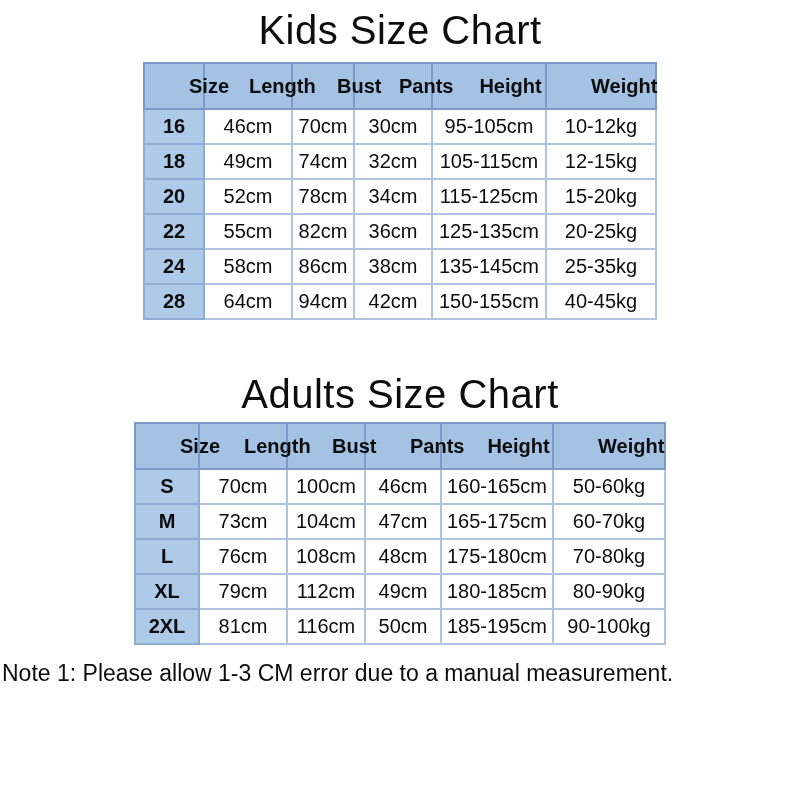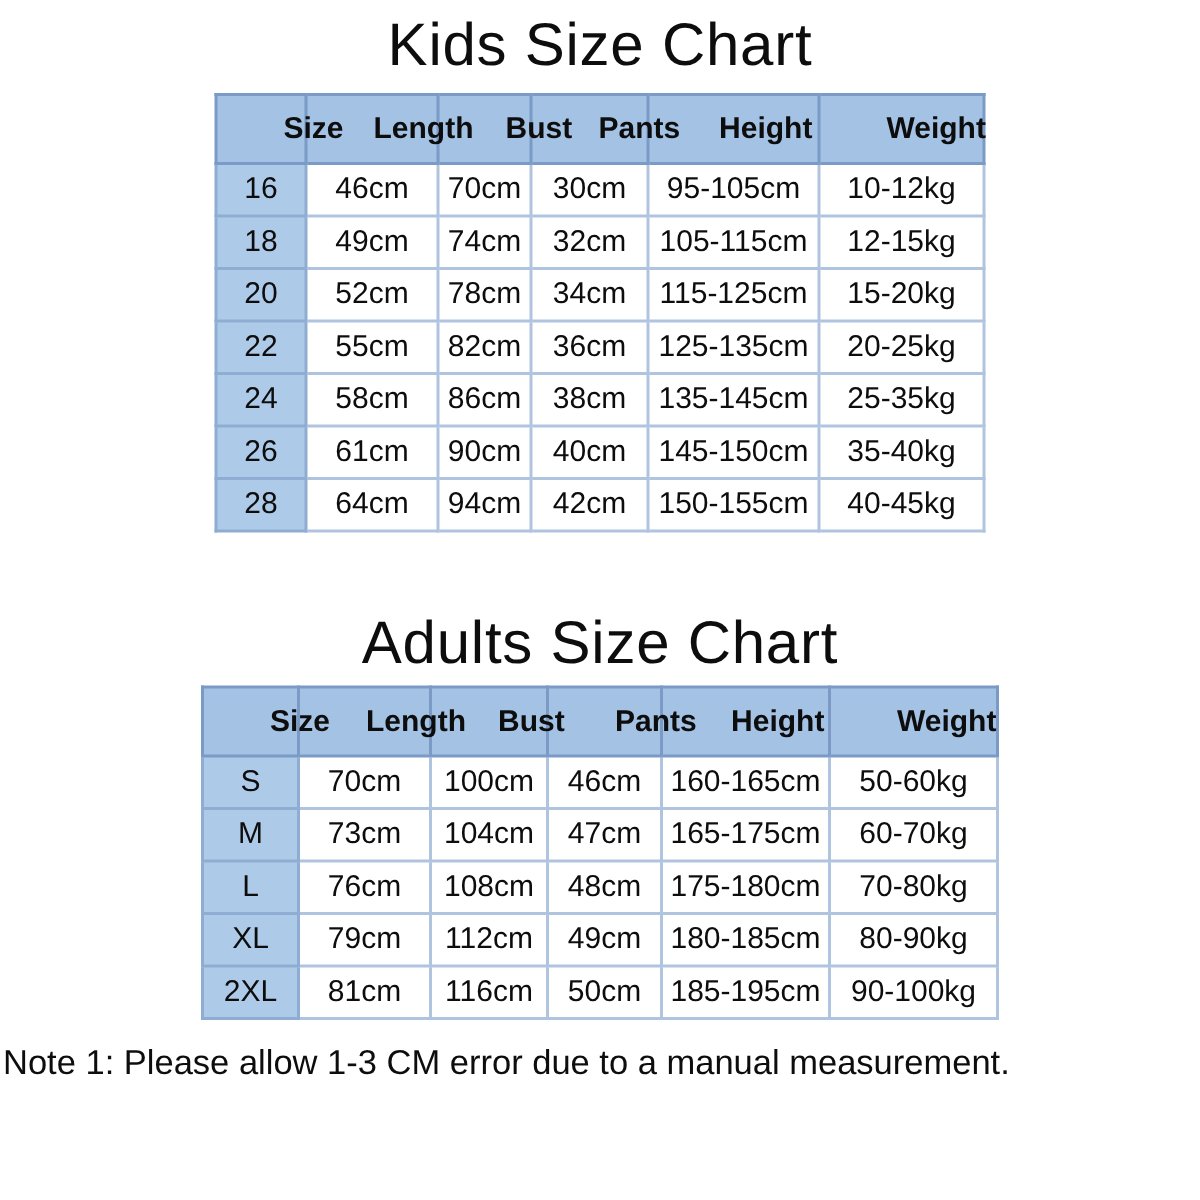--- a/index.html
+++ b/index.html
@@ -59,21 +59,21 @@
     border:2px solid var(--inner-border);
     height:35px;
     text-align:center;
     vertical-align:middle;
     font-weight:400;
     color:var(--text);
   }
   .size-table td.size-cell{
     background:var(--size-col-bg);
     border-color:var(--size-border);
-    font-weight:400;
+    font-weight:700;
   }
   .notes{margin:16px 0 0 2px;}
   .notes p{
     margin:0;
     font-size:23px;
     line-height:25px;
     color:var(--text);
   }
 </style>
 </head>
@@ -137,28 +137,20 @@
         </tr>
         <tr>
           <td class="size-cell">24</td>
           <td>58cm</td>
           <td>86cm</td>
           <td>38cm</td>
           <td>135-145cm</td>
           <td>25-35kg</td>
         </tr>
         <tr>
-          <td class="size-cell">26</td>
-          <td>61cm</td>
-          <td>90cm</td>
-          <td>40cm</td>
-          <td>145-150cm</td>
-          <td>35-40kg</td>
-        </tr>
-        <tr>
           <td class="size-cell">28</td>
           <td>64cm</td>
           <td>94cm</td>
           <td>42cm</td>
           <td>150-155cm</td>
           <td>40-45kg</td>
         </tr>
       </tbody>
     </table>
 

